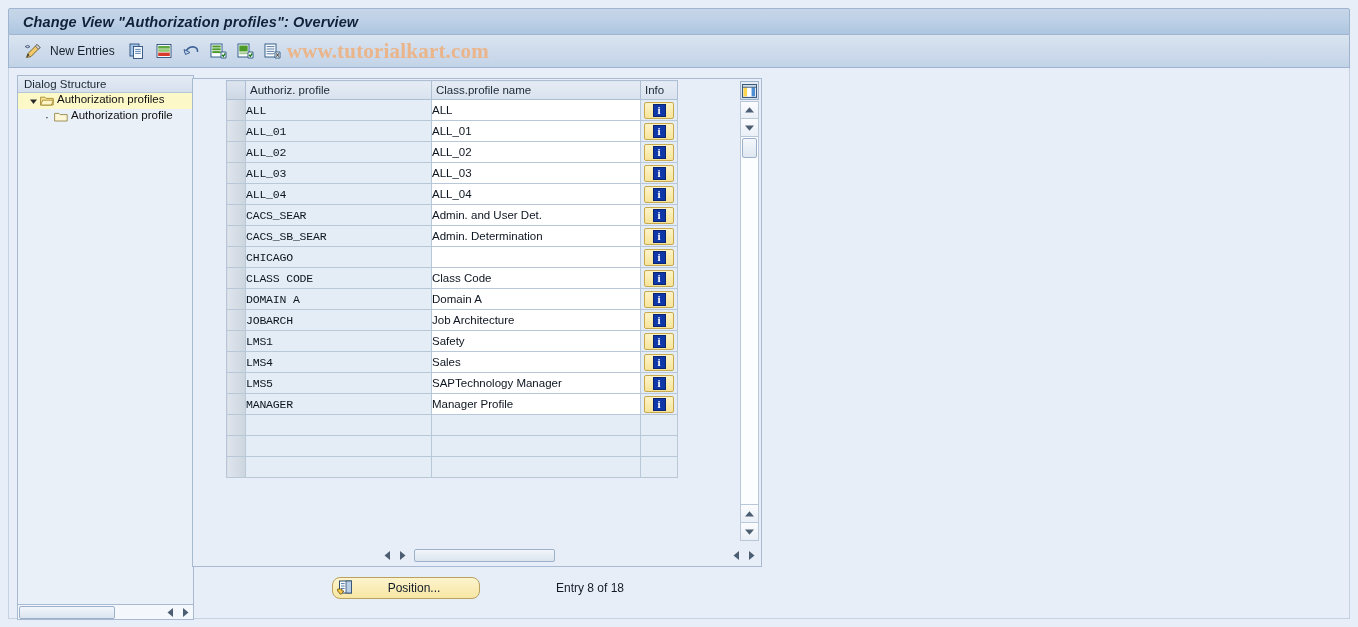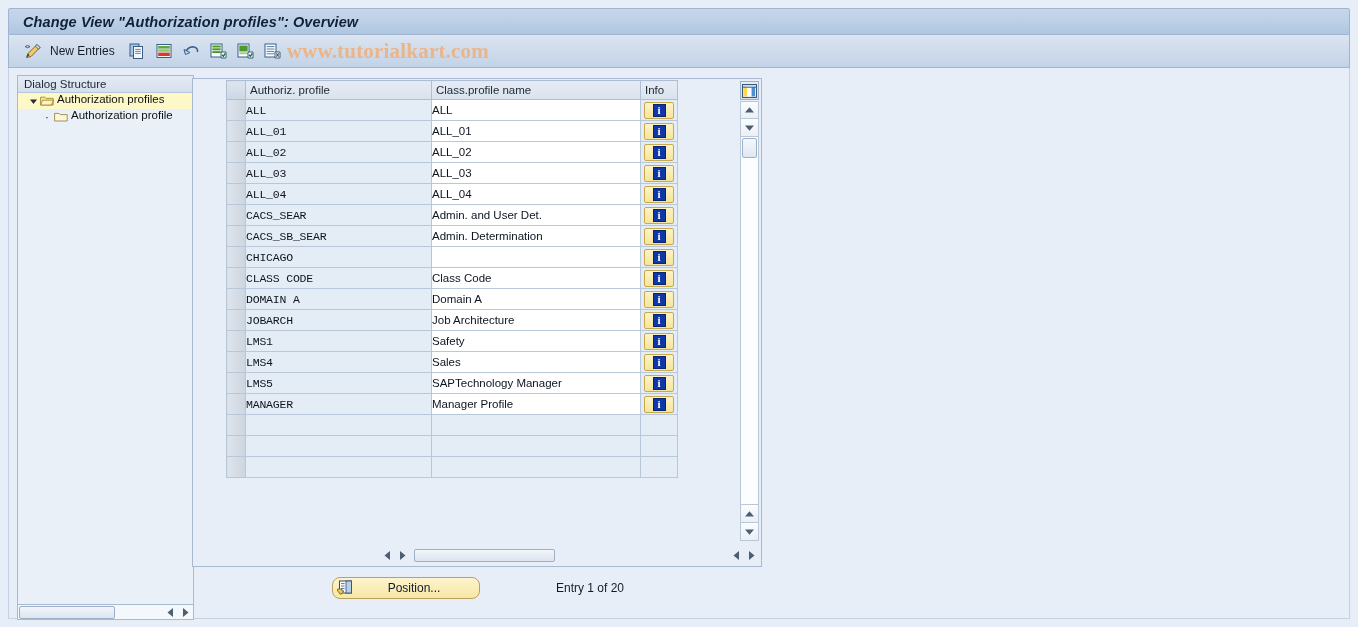--- a/index.html
+++ b/index.html
@@ -771,16 +771,16 @@
           <rect x="2.5" y="1" width="12" height="12" fill="#ffffff" stroke="#2b4a6e" stroke-width="1"></rect>
           <rect x="9" y="1" width="5.5" height="12" fill="#b9cfe6" stroke="#2b4a6e" stroke-width="0.8"></rect>
           <line x1="4" y1="3.6" x2="7.6" y2="3.6" stroke="#3a6ba5" stroke-width="0.9"></line>
           <line x1="4" y1="6" x2="7.6" y2="6" stroke="#3a6ba5" stroke-width="0.9"></line>
           <line x1="4" y1="8.4" x2="7.6" y2="8.4" stroke="#3a6ba5" stroke-width="0.9"></line>
           <path d="M0.6 9 L5 9 L5 11 L7 11 L3.8 14.5 L0.6 11 Z" fill="#f6c64a" stroke="#6d5818" stroke-width="0.8"></path>
         </svg>
       </div>
       <div class="pb-label">Position...</div>
     </div>
-    <div id="entry-count">Entry 1 of 20</div>
+    <div id="entry-count">Entry 8 of 18</div>
   </div>
 
 </div>
 
 </body></html>

